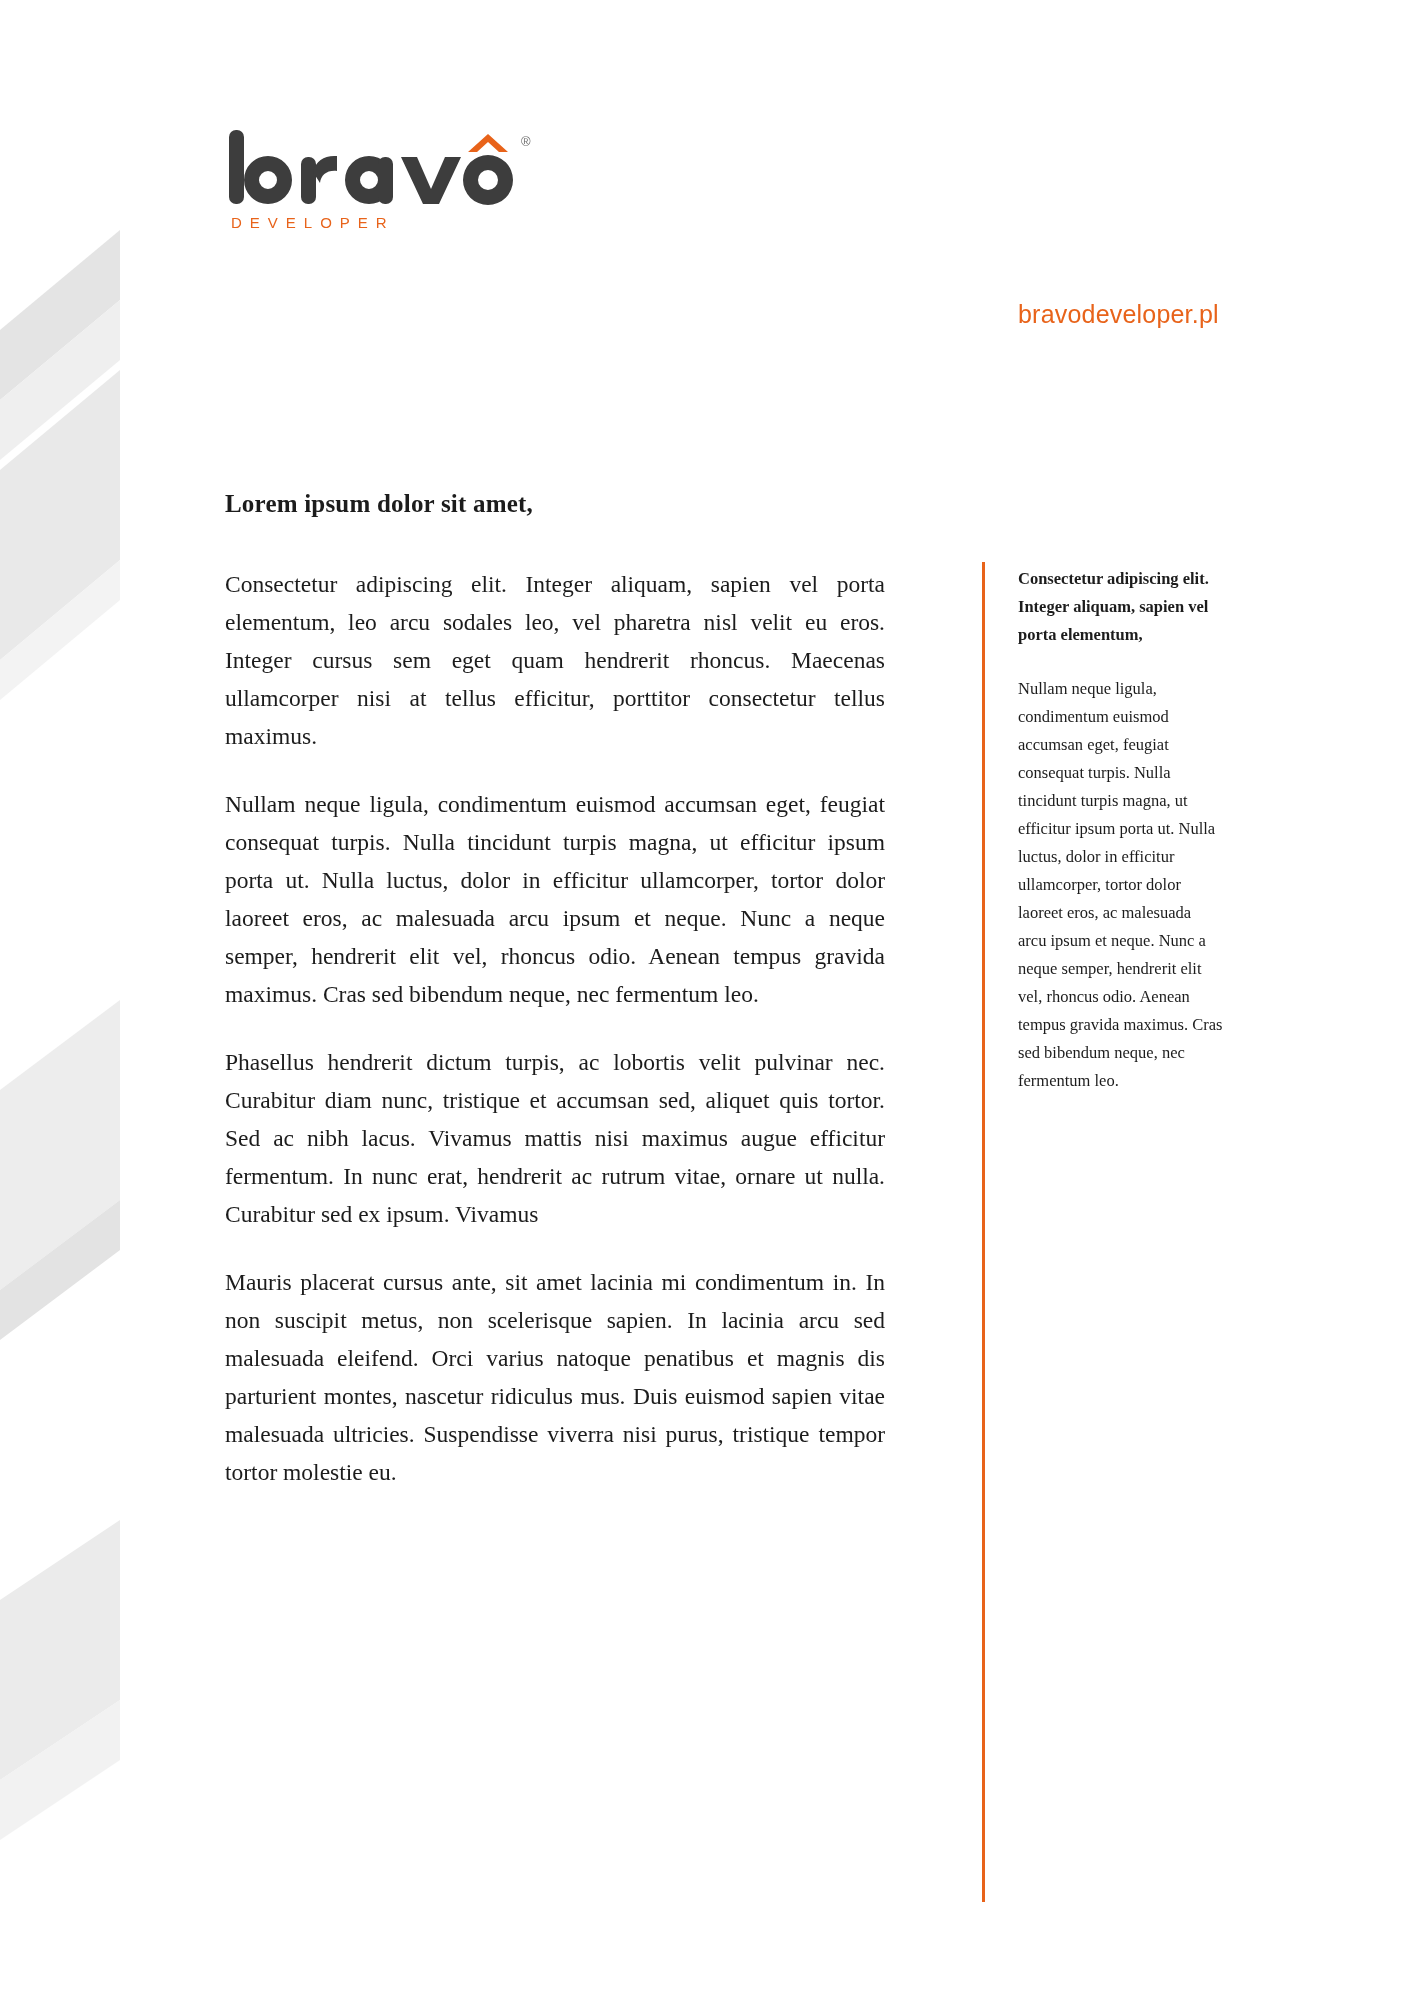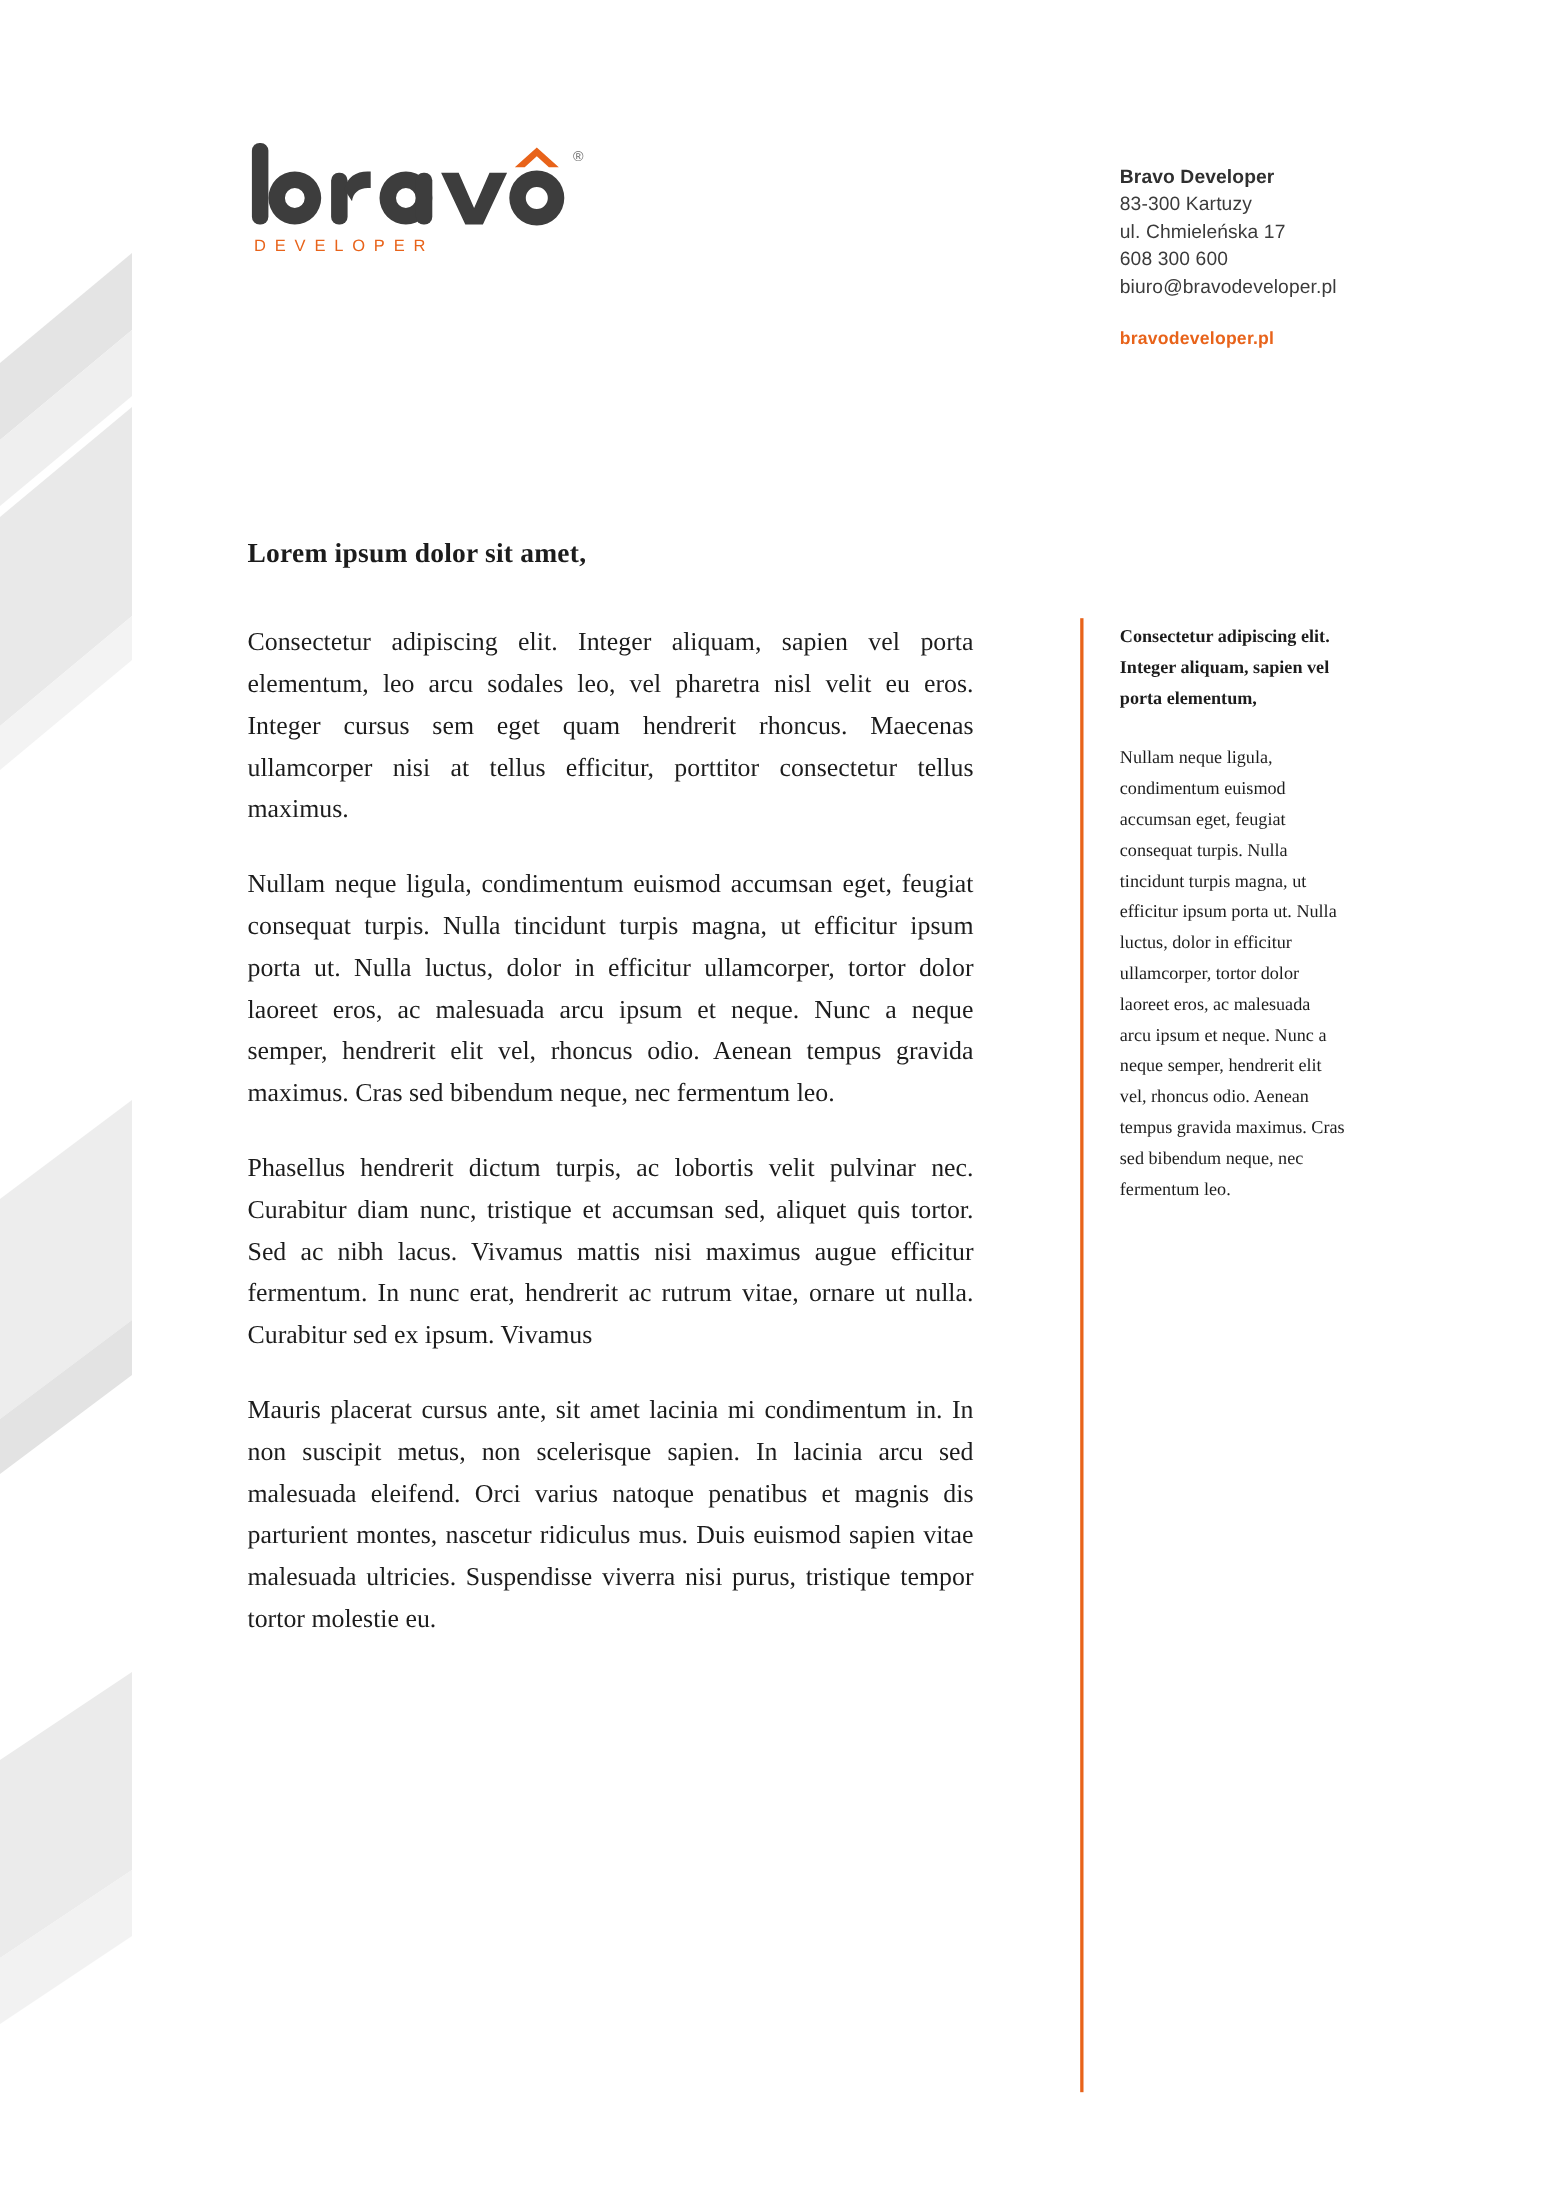--- a/index.html
+++ b/index.html
@@ -58,22 +58,22 @@
   }
   .contact-block .company {
     font-weight: bold;
     color: #2f2f2f;
   }
   .website {
     position: absolute;
     left: 1018px;
     top: 300px;
     font-family: "Liberation Sans", sans-serif;
-    font-size: 16px;
-    font-weight: bold;
+    font-size: 25px;
+    font-weight: normal;
     color: #e8631a;
     letter-spacing: 0.2px;
   }
 
   
   .content {
     position: absolute;
     left: 0; top: 0;
     width: 1414px;
     height: 1624px;
@@ -176,27 +176,20 @@
       </g>
 
       <path d="M243 24 l20 -18 l20 18 l-9 0 l-11 -10 l-11 10 z" fill="#e8631a"></path>
 
       <text x="296" y="18" font-family="Liberation Sans, sans-serif" font-size="13" fill="#6d6d6d">®</text>
 
       <text x="6" y="100" font-family="Liberation Sans, sans-serif" font-size="15" letter-spacing="8" fill="#e8631a">DEVELOPER</text>
     </svg>
   </div>
 
-  <div class="contact-block">
-    <div class="company">Bravo Developer</div>
-    <div>83-300 Kartuzy</div>
-    <div>ul. Chmieleńska 17</div>
-    <div>608 300 600</div>
-    <div>biuro@bravodeveloper.pl</div>
-  </div>
 
   <div class="website">bravodeveloper.pl</div>
 </div>
 
 <div class="content">
 
   <div class="salutation">Lorem ipsum dolor sit amet,</div>
 
   <div class="main-col">
     <p>Consectetur adipiscing elit. Integer aliquam, sapien vel porta elementum, leo arcu sodales leo, vel pharetra nisl velit eu eros. Integer cursus sem eget quam hendrerit rhoncus. Maecenas ullamcorper nisi at tellus efficitur, porttitor consectetur tellus maximus.</p>

